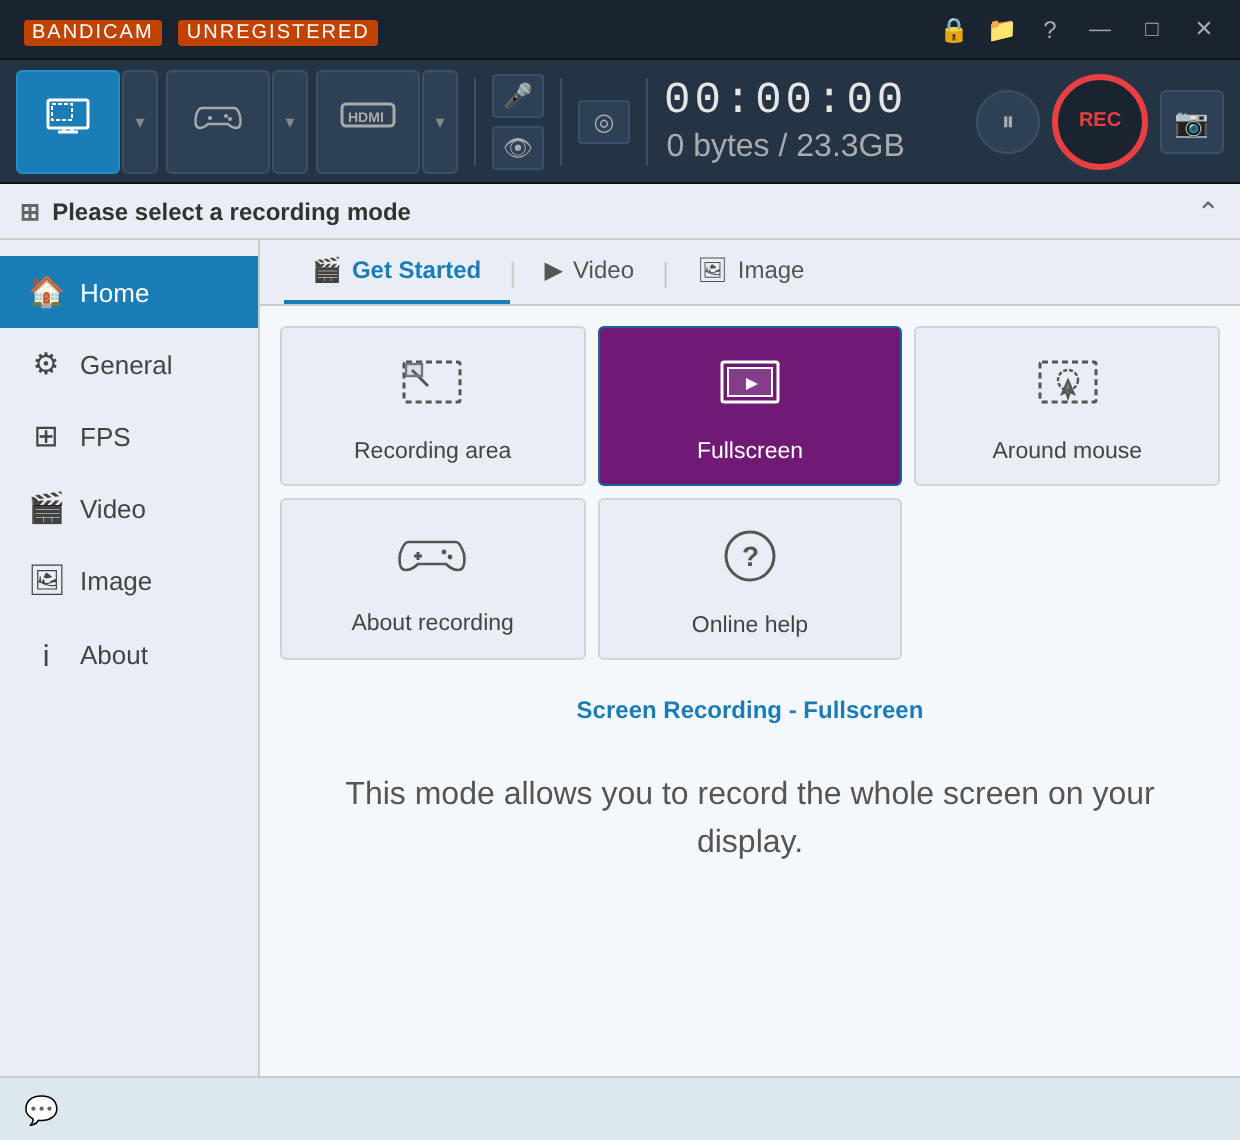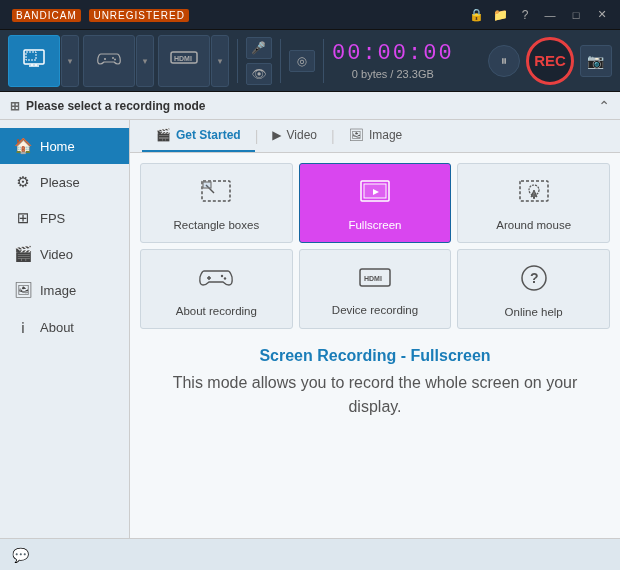--- a/index.html
+++ b/index.html
@@ -138,28 +138,28 @@
       cursor: pointer;
     }
 
     .timer-display {
       display: flex;
       flex-direction: column;
       align-items: center;
       gap: 2px;
     }
     .timer-time {
-      color: #d946ef;
+      color: #e5e5e5;
       font-size: 22px;
       font-family: 'Courier New', monospace;
       letter-spacing: 2px;
     }
     .timer-size {
       color: #aaa;
-      font-size: 11px;
+      font-size: 16px;
     }
 
     .toolbar-right-controls {
       display: flex;
       align-items: center;
       gap: 6px;
     }
     .pause-btn {
       width: 32px;
       height: 32px;
@@ -176,21 +176,21 @@
     .rec-btn {
       width: 48px;
       height: 48px;
       background: #1a2330;
       border: 3px solid #e84040;
       border-radius: 50%;
       display: flex;
       align-items: center;
       justify-content: center;
       color: #e84040;
-      font-size: 15px;
+      font-size: 10px;
       font-weight: bold;
       cursor: pointer;
     }
     .screenshot-btn {
       width: 32px;
       height: 32px;
       background: #2e4055;
       border: 1px solid #3a5068;
       border-radius: 3px;
       display: flex;
@@ -315,38 +315,38 @@
       border: 1px solid #ccd6de;
       border-radius: 3px;
       cursor: pointer;
       color: #444;
       font-size: 11.5px;
       gap: 8px;
       text-align: center;
       min-height: 80px;
     }
     .mode-tile.selected {
-      background: #d946ef;
+      background: #701a75;
       border-color: #1566a0;
       color: #fff;
     }
     .mode-tile .tile-icon {
       font-size: 24px;
     }
 
     
     .mode-description {
       padding: 8px 16px;
       text-align: center;
     }
     .mode-description .desc-title {
       color: #1a7db8;
-      font-size: 16px;
+      font-size: 12px;
       font-weight: 600;
-      margin-bottom: 6px;
+      margin-bottom: 24px;
     }
     .mode-description .desc-text {
       color: #555;
       font-size: 16px;
       line-height: 1.5;
     }
 
     
     .statusbar {
       height: 32px;
@@ -463,21 +463,21 @@
 
 <div class="main-content">
 
   <div class="sidebar">
     <div class="sidebar-item active">
       <span class="s-icon">🏠</span>
       <span>Home</span>
     </div>
     <div class="sidebar-item">
       <span class="s-icon">⚙</span>
-      <span>Please</span>
+      <span>General</span>
     </div>
     <div class="sidebar-item">
       <span class="s-icon">⊞</span>
       <span>FPS</span>
     </div>
     <div class="sidebar-item">
       <span class="s-icon">🎬</span>
       <span>Video</span>
     </div>
     <div class="sidebar-item">
@@ -512,21 +512,21 @@
     <div class="modes-grid">
 
       <div class="mode-tile">
         <div class="tile-icon">
           <svg width="32" height="26" viewBox="0 0 32 26" fill="none">
             <rect x="2" y="2" width="28" height="20" rx="1" stroke="#555" stroke-width="1.5" stroke-dasharray="3,2" fill="none"></rect>
             <path d="M6 6 L14 14" stroke="#555" stroke-width="1.5"></path>
             <rect x="3" y="3" width="8" height="6" stroke="#777" stroke-width="1.2" fill="rgba(100,150,200,0.15)"></rect>
           </svg>
         </div>
-        <span>Rectangle boxes</span>
+        <span>Recording area</span>
       </div>
 
       <div class="mode-tile selected">
         <div class="tile-icon">
           <svg width="32" height="26" viewBox="0 0 32 26" fill="none">
             <rect x="2" y="2" width="28" height="20" rx="1" stroke="#fff" stroke-width="1.5" fill="none"></rect>
             <rect x="5" y="5" width="22" height="14" stroke="#fff" stroke-width="1" fill="rgba(255,255,255,0.15)"></rect>
             <polygon points="14,10 20,13 14,16" fill="#fff"></polygon>
           </svg>
         </div>
@@ -550,29 +550,20 @@
             <path d="M6 6 Q4 6 2 12 Q1 20 5 20 Q8 20 11 17 L25 17 Q28 20 31 20 Q35 20 34 12 Q32 6 30 6 Z" stroke="#555" stroke-width="1.3" fill="none"></path>
             <line x1="11" y1="11" x2="11" y2="15" stroke="#555" stroke-width="1.5"></line>
             <line x1="9" y1="13" x2="13" y2="13" stroke="#555" stroke-width="1.5"></line>
             <circle cx="24" cy="11" r="1.2" fill="#555"></circle>
             <circle cx="27" cy="13.5" r="1.2" fill="#555"></circle>
           </svg>
         </div>
         <span>About recording</span>
       </div>
 
-      <div class="mode-tile">
-        <div class="tile-icon">
-          <svg width="36" height="24" viewBox="0 0 36 24" fill="none">
-            <rect x="3" y="3" width="30" height="17" rx="2" stroke="#555" stroke-width="1.5" fill="none"></rect>
-            <text x="7" y="15" font-size="7" fill="#555" font-weight="bold">HDMI</text>
-          </svg>
-        </div>
-        <span>Device recording</span>
-      </div>
 
       <div class="mode-tile">
         <div class="tile-icon">
           <svg width="28" height="28" viewBox="0 0 28 28" fill="none">
             <circle cx="14" cy="14" r="12" stroke="#555" stroke-width="1.5" fill="none"></circle>
             <text x="10" y="19" font-size="14" fill="#555" font-weight="bold">?</text>
           </svg>
         </div>
         <span>Online help</span>
       </div>

